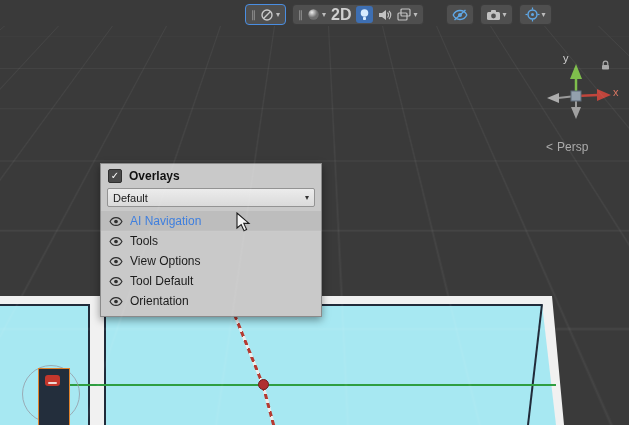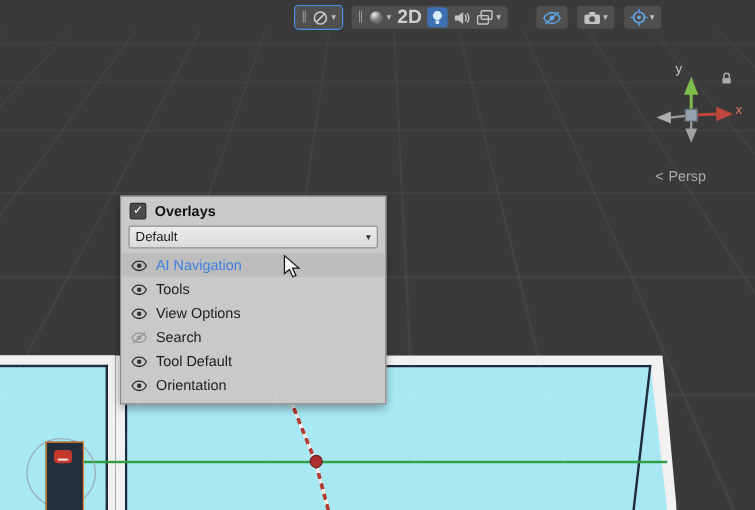--- a/index.html
+++ b/index.html
@@ -245,30 +245,20 @@
     <div class="menu-row">
       <span class="eye">
         <svg width="14" height="11" viewBox="0 0 16 12">
             <path d="M8 1.5 C4.5 1.5 2 4.3 1.2 6 C2 7.7 4.5 10.5 8 10.5 C11.5 10.5 14 7.7 14.8 6 C14 4.3 11.5 1.5 8 1.5 Z" fill="none" stroke="#2e2e2e" stroke-width="1.3"></path>
             <circle cx="8" cy="6" r="2.1" fill="#2e2e2e"></circle>
           </svg>
       </span>
       <span class="row-label">View Options</span>
     </div>
 
-    <div class="menu-row">
-      <span class="eye">
-        <svg width="14" height="11" viewBox="0 0 16 12">
-            <path d="M8 1.5 C4.5 1.5 2 4.3 1.2 6 C2 7.7 4.5 10.5 8 10.5 C11.5 10.5 14 7.7 14.8 6 C14 4.3 11.5 1.5 8 1.5 Z" fill="none" stroke="#959595" stroke-width="1.3"></path>
-            <circle cx="8" cy="6" r="2.1" fill="#959595"></circle>
-            <line x1="2.5" y1="11" x2="13.5" y2="1" stroke="#959595" stroke-width="1.3"></line>
-          </svg>
-      </span>
-      <span class="row-label">Search</span>
-    </div>
 
     <div class="menu-row">
       <span class="eye">
         <svg width="14" height="11" viewBox="0 0 16 12">
             <path d="M8 1.5 C4.5 1.5 2 4.3 1.2 6 C2 7.7 4.5 10.5 8 10.5 C11.5 10.5 14 7.7 14.8 6 C14 4.3 11.5 1.5 8 1.5 Z" fill="none" stroke="#2e2e2e" stroke-width="1.3"></path>
             <circle cx="8" cy="6" r="2.1" fill="#2e2e2e"></circle>
           </svg>
       </span>
       <span class="row-label">Tool Default</span>
     </div>

